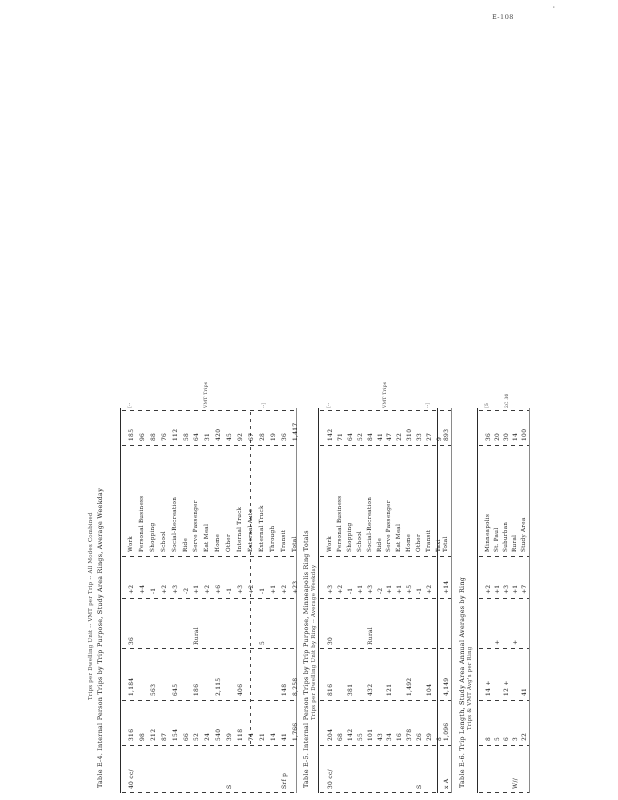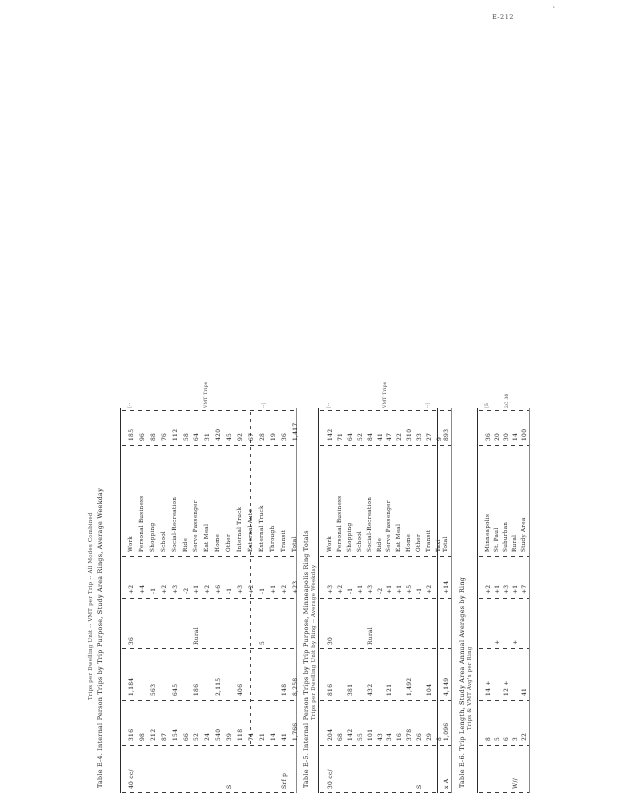--- a/index.html
+++ b/index.html
@@ -30,21 +30,21 @@
   .title-sub{ font-size:5.4px; color:#3d3d3d; }
   .row-label{ font-size:5.7px; color:#262626; }
   .cell-num{ font-size:6px; color:#1d1d1d; }
   .hdr-mark{ font-size:4.5px; color:#454545; }
 </style>
 </head>
 <body>
 
 <div id="page">
 
-  <span class="corner" style="left:492px; top:13px;">E-212</span>
+  <span class="corner" style="left:492px; top:13px;">E-108</span>
   <span class="corner" style="left:553px; top:5px;">'</span>
 
   <div>
       <span class="vtext title-main" style="left: 97px; top: 788px;">Table E-4. Internal Person Trips by Trip Purpose, Study Area Rings, Average Weekday</span>
       <span class="vtext title-sub" style="left: 88px; top: 700px;">Trips per Dwelling Unit -- VMT per Trip -- All Modes Combined</span>
       <div class="vsolid" style="left: 120px; top: 408px; height: 385px;"></div>
       <div class="vsolid light" style="left: 296px; top: 408px; height: 385px;"></div>
       <div class="hdash" style="left: 122px; top: 410px; width: 174px;"></div>
       <div class="hdash" style="left: 122px; top: 445px; width: 174px;"></div>
       <div class="hdash" style="left: 122px; top: 556px; width: 174px;"></div>

